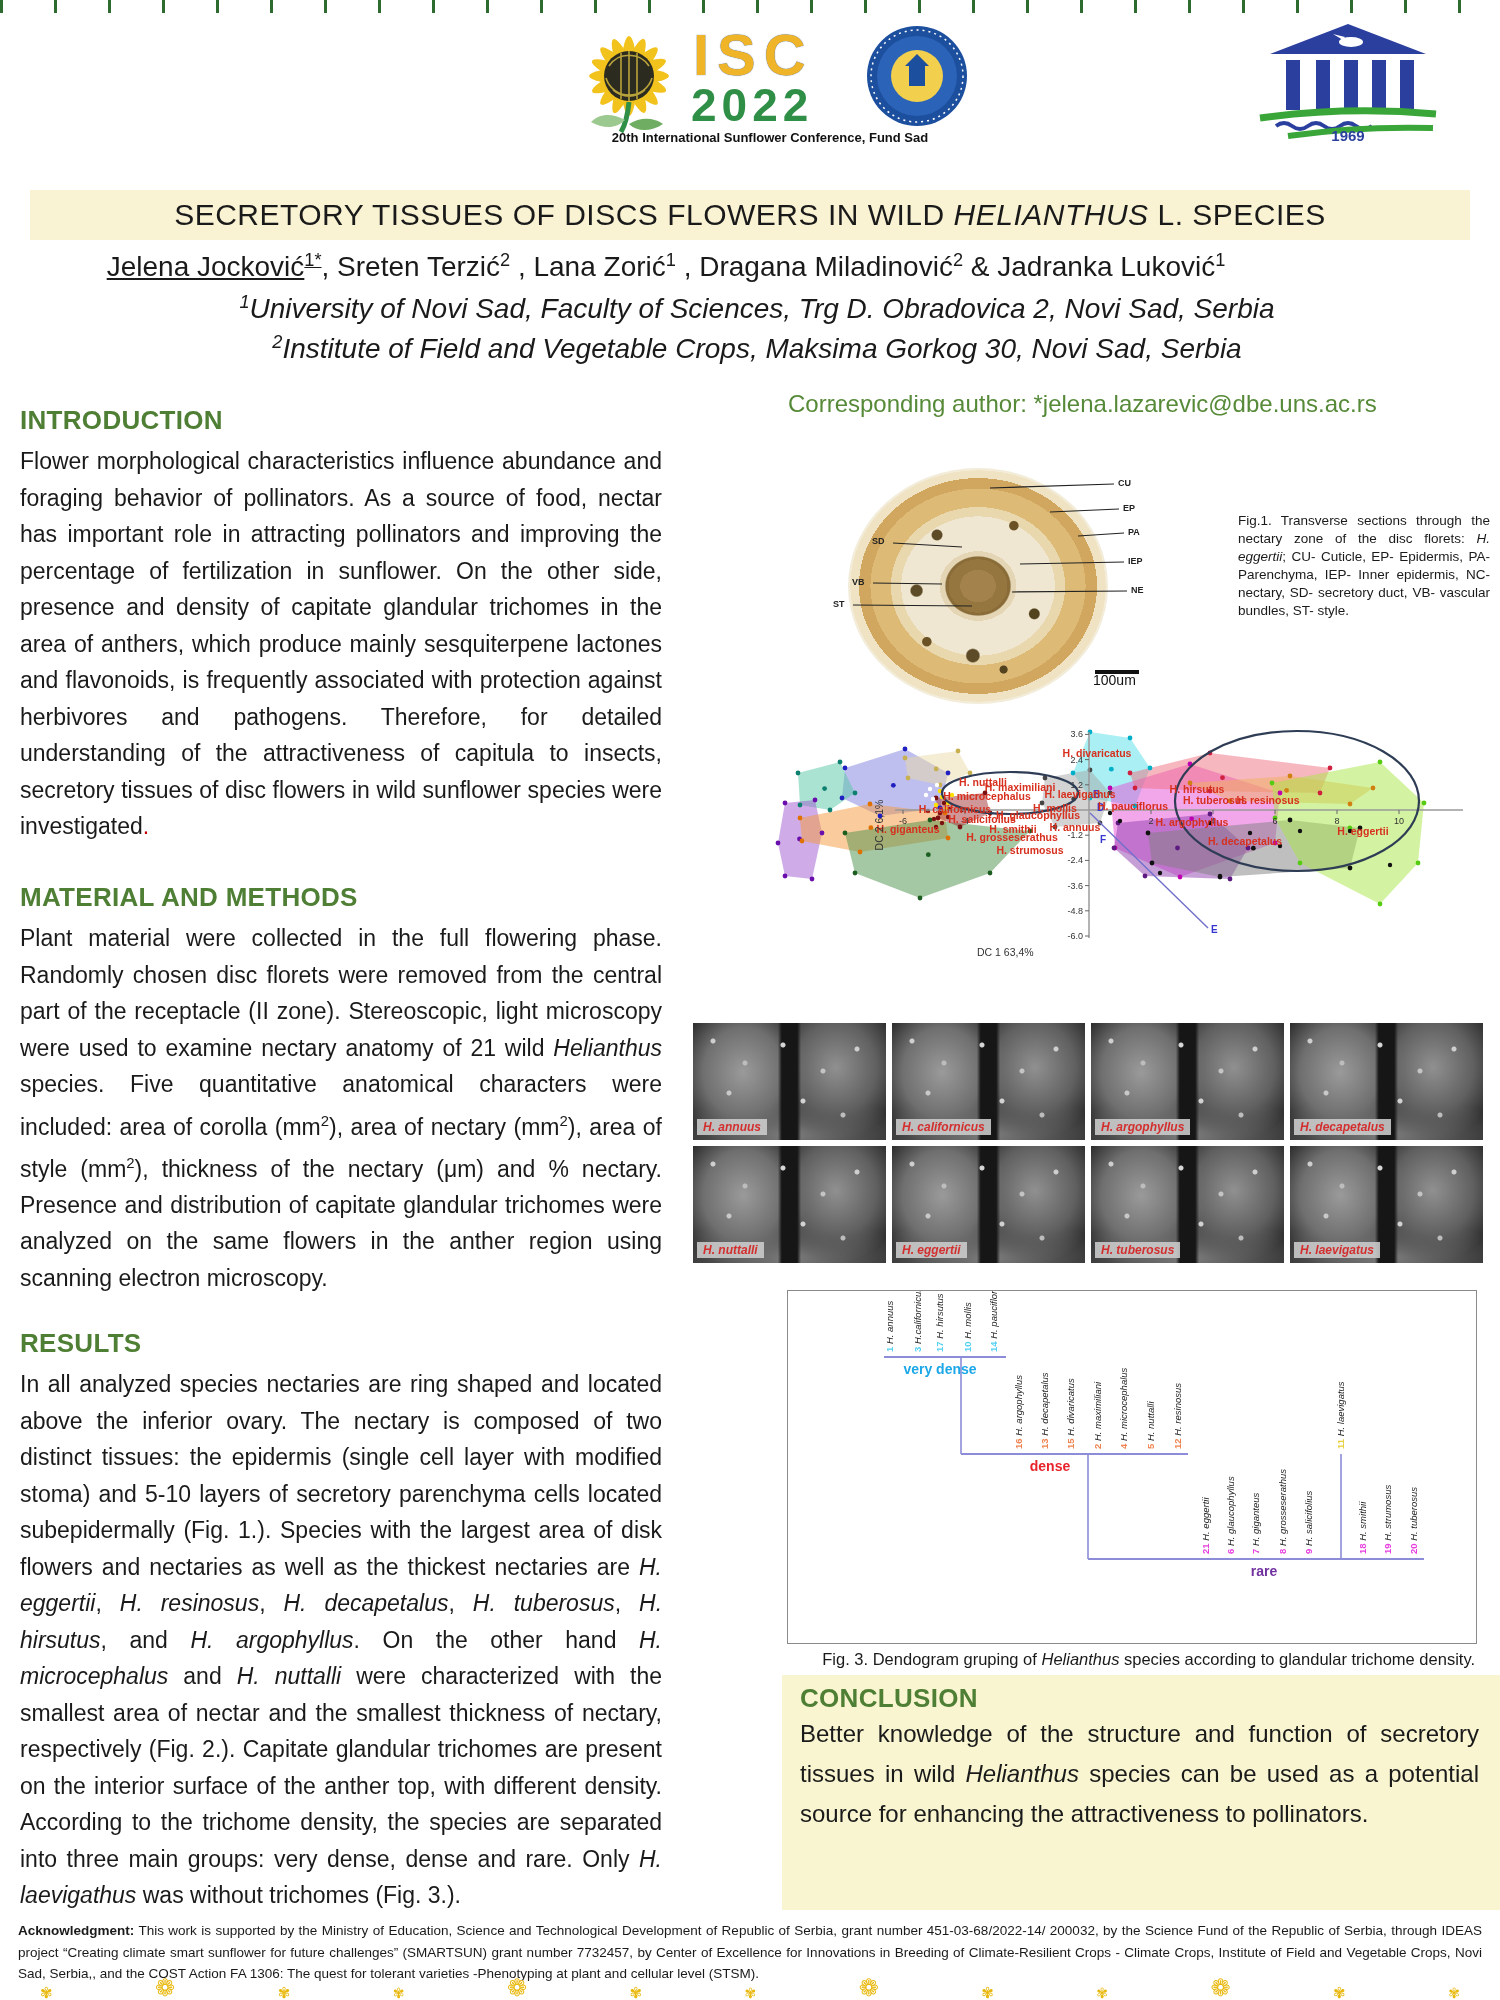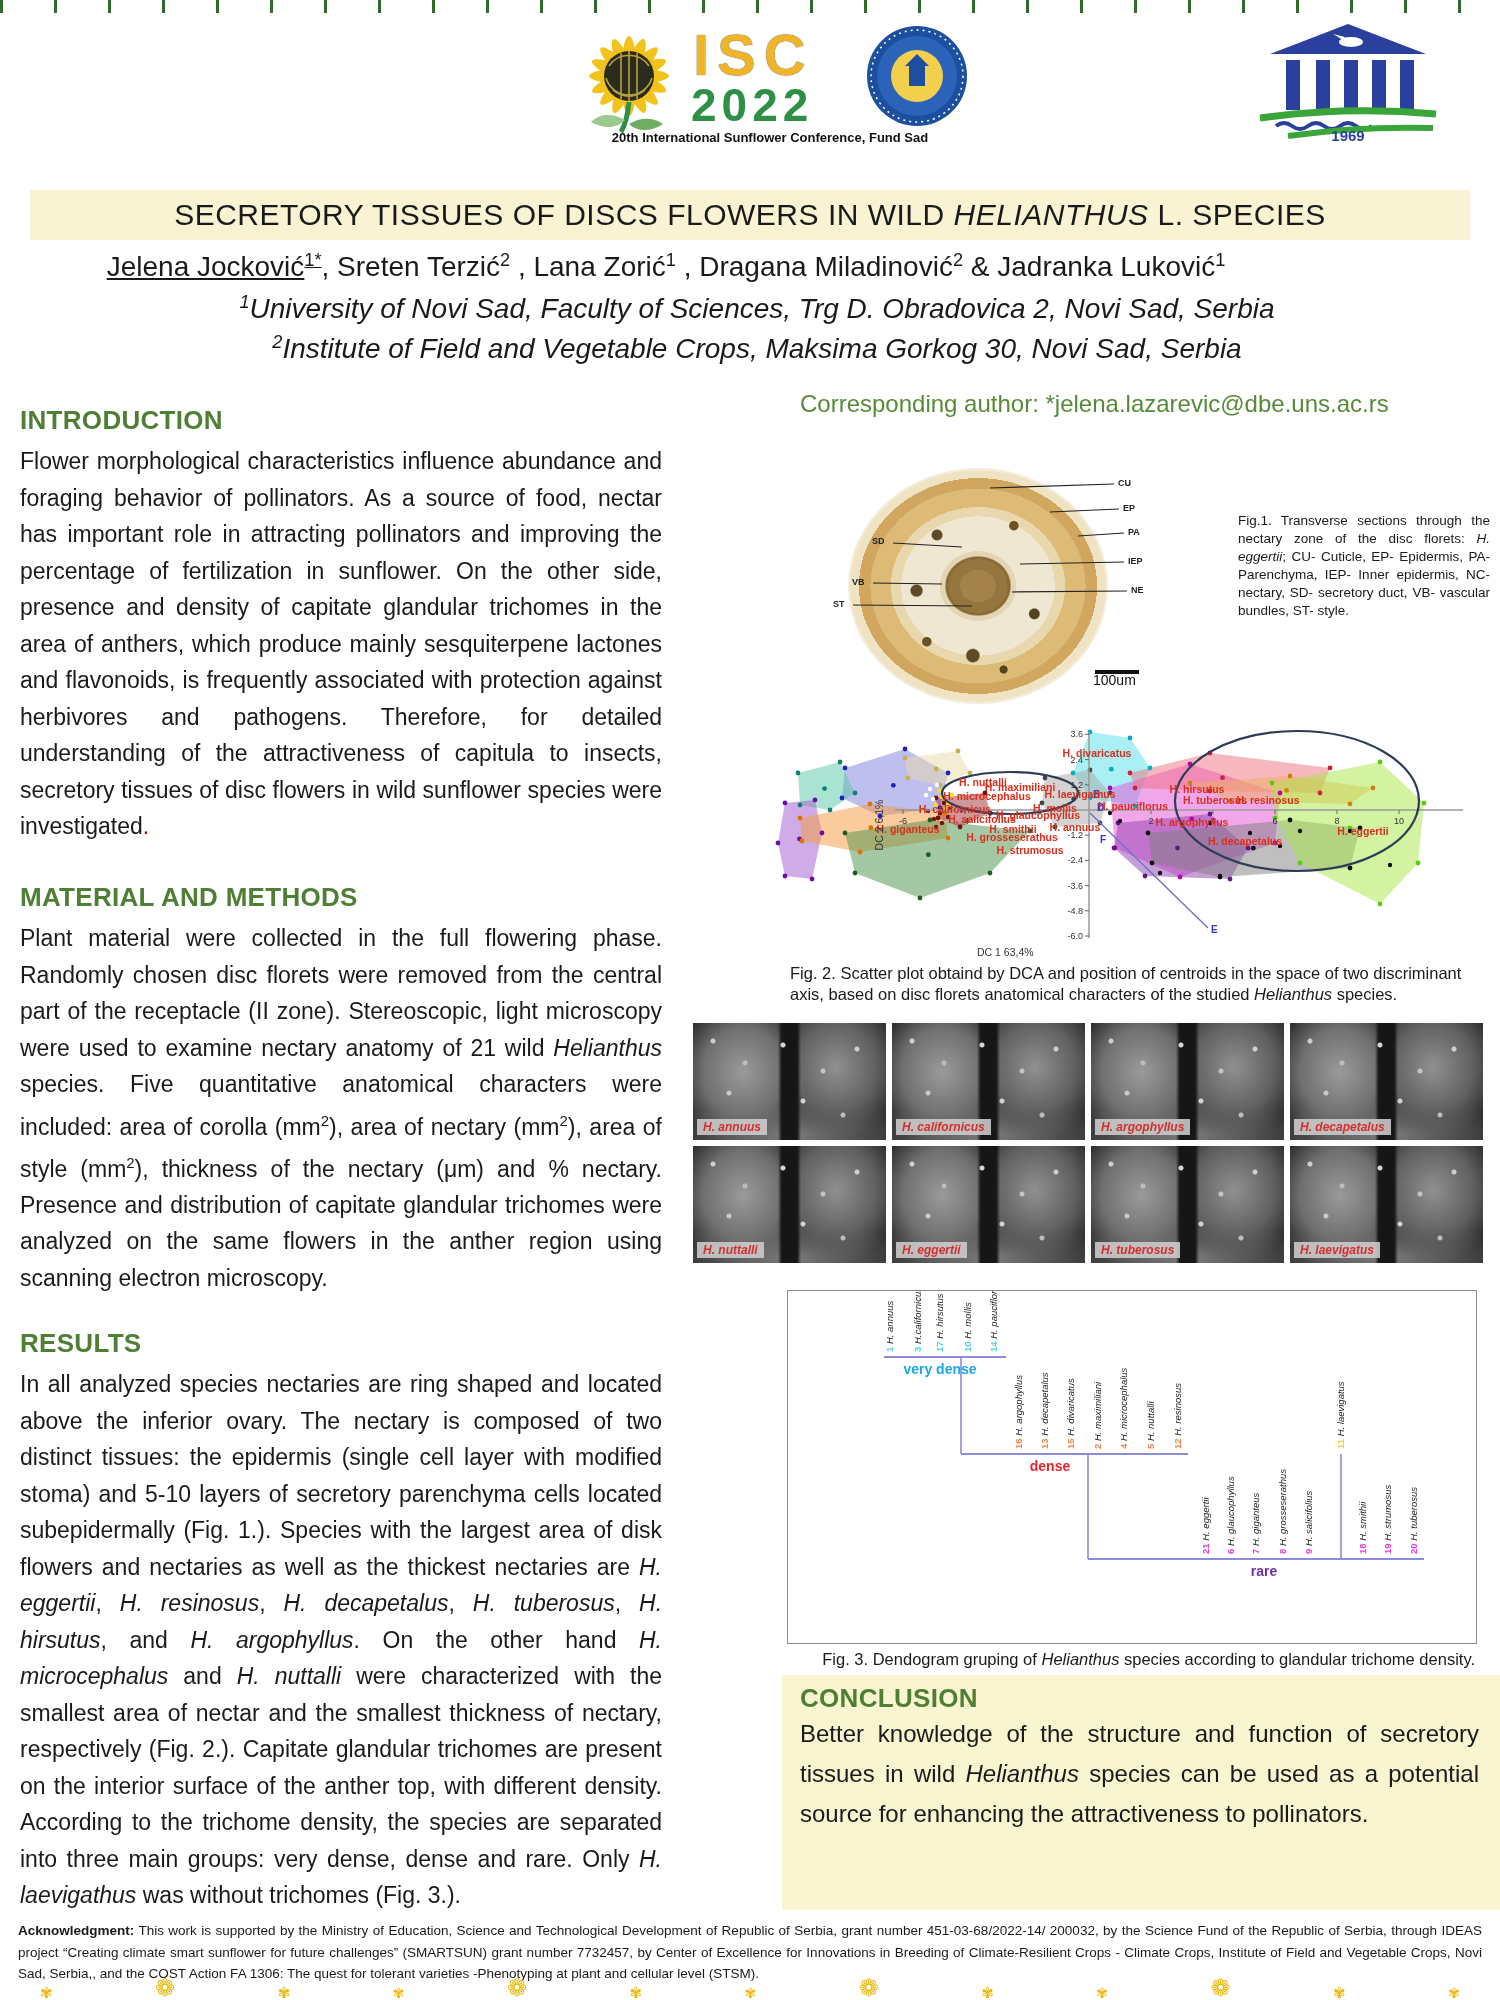--- a/index.html
+++ b/index.html
@@ -17,21 +17,21 @@
   #isc-abbr{font-weight:bold;color:#f0b429;letter-spacing:8px;font-size:58px;line-height:1;
             text-shadow:0 0 1px #1c4f9e;}
   #isc-year{font-weight:bold;color:#2f8f46;letter-spacing:5px;font-size:46px;line-height:1;}
   #isc-subtitle{font-weight:bold;font-size:13px;color:#111;text-align:center;width:100%;}
   
   #title-band{left:30px;top:190px;width:1440px;height:50px;background:#f9f3d3;
     display:flex;align-items:center;justify-content:center;}
   #title-band .t{font-size:30px;font-weight:normal;letter-spacing:.5px;}
   #authors{left:0;top:250px;width:1332px;text-align:center;font-size:28px;}
   .affil{left:7px;width:1500px;text-align:center;font-size:28px;font-style:italic;}
-  #corresponding{left:788px;top:390px;width:700px;font-size:24px;color:#568a38;margin-left:12px;}
+  #corresponding{left:788px;top:390px;width:700px;font-size:24px;color:#568a38;}
   
   .heading{font-size:26px;font-weight:bold;color:#4f7f34;letter-spacing:.3px;}
   .body-text{width:642px;font-size:23px;line-height:36.5px;text-align:justify;}
   sup{font-size:65%;}
   
   #fig1{left:690px;top:440px;width:805px;height:285px;}
   #fig1-circle{position:absolute;left:160px;top:30px;width:256px;height:232px;border-radius:50%;
     background:
       radial-gradient(circle 8px at 34% 28%,#5d4a26 0 60%,transparent 75%),
       radial-gradient(circle 7px at 64% 24%,#6b5224 0 60%,transparent 75%),
@@ -393,21 +393,20 @@
         <text x="507" y="80" fill="#d7301f" font-size="10.5" font-weight="bold" text-anchor="middle">H. hirsutus</text>
         <text x="525" y="91" fill="#d7301f" font-size="10.5" font-weight="bold" text-anchor="middle">H. tuberosus</text>
         <text x="578" y="91" fill="#d7301f" font-size="10.5" font-weight="bold" text-anchor="middle">H. resinosus</text>
         <text x="502" y="113" fill="#d7301f" font-size="10.5" font-weight="bold" text-anchor="middle">H. argophyllus</text>
         <text x="555" y="132" fill="#d7301f" font-size="10.5" font-weight="bold" text-anchor="middle">H. decapetalus</text>
         <text x="673" y="122" fill="#d7301f" font-size="10.5" font-weight="bold" text-anchor="middle">H. eggertii</text>
         <text x="287" y="243" font-size="10.5" fill="#333">DC 1 63,4%</text>
         <text x="193" y="112" font-size="10.5" fill="#333" text-anchor="middle" transform="rotate(-90 193 112)">DC 2 6,1%</text>
       </svg>
   </div>
-  <div id="fig2-caption" class="abs"><span>Fig. 2. Scatter plot  obtaind by DCA and position of centroids in the space of two discriminant axis, based on disc florets anatomical characters of the studied </span><span style="font-style: italic;">Helianthus</span><span> species.</span></div>
 
   <div id="sem-grid" class="abs">
     <div class="sem-panel">
         <span class="sem-label">H. annuus</span>
       </div>
     <div class="sem-panel">
         <span class="sem-label">H. californicus</span>
       </div>
     <div class="sem-panel">
         <span class="sem-label">H. argophyllus</span>

